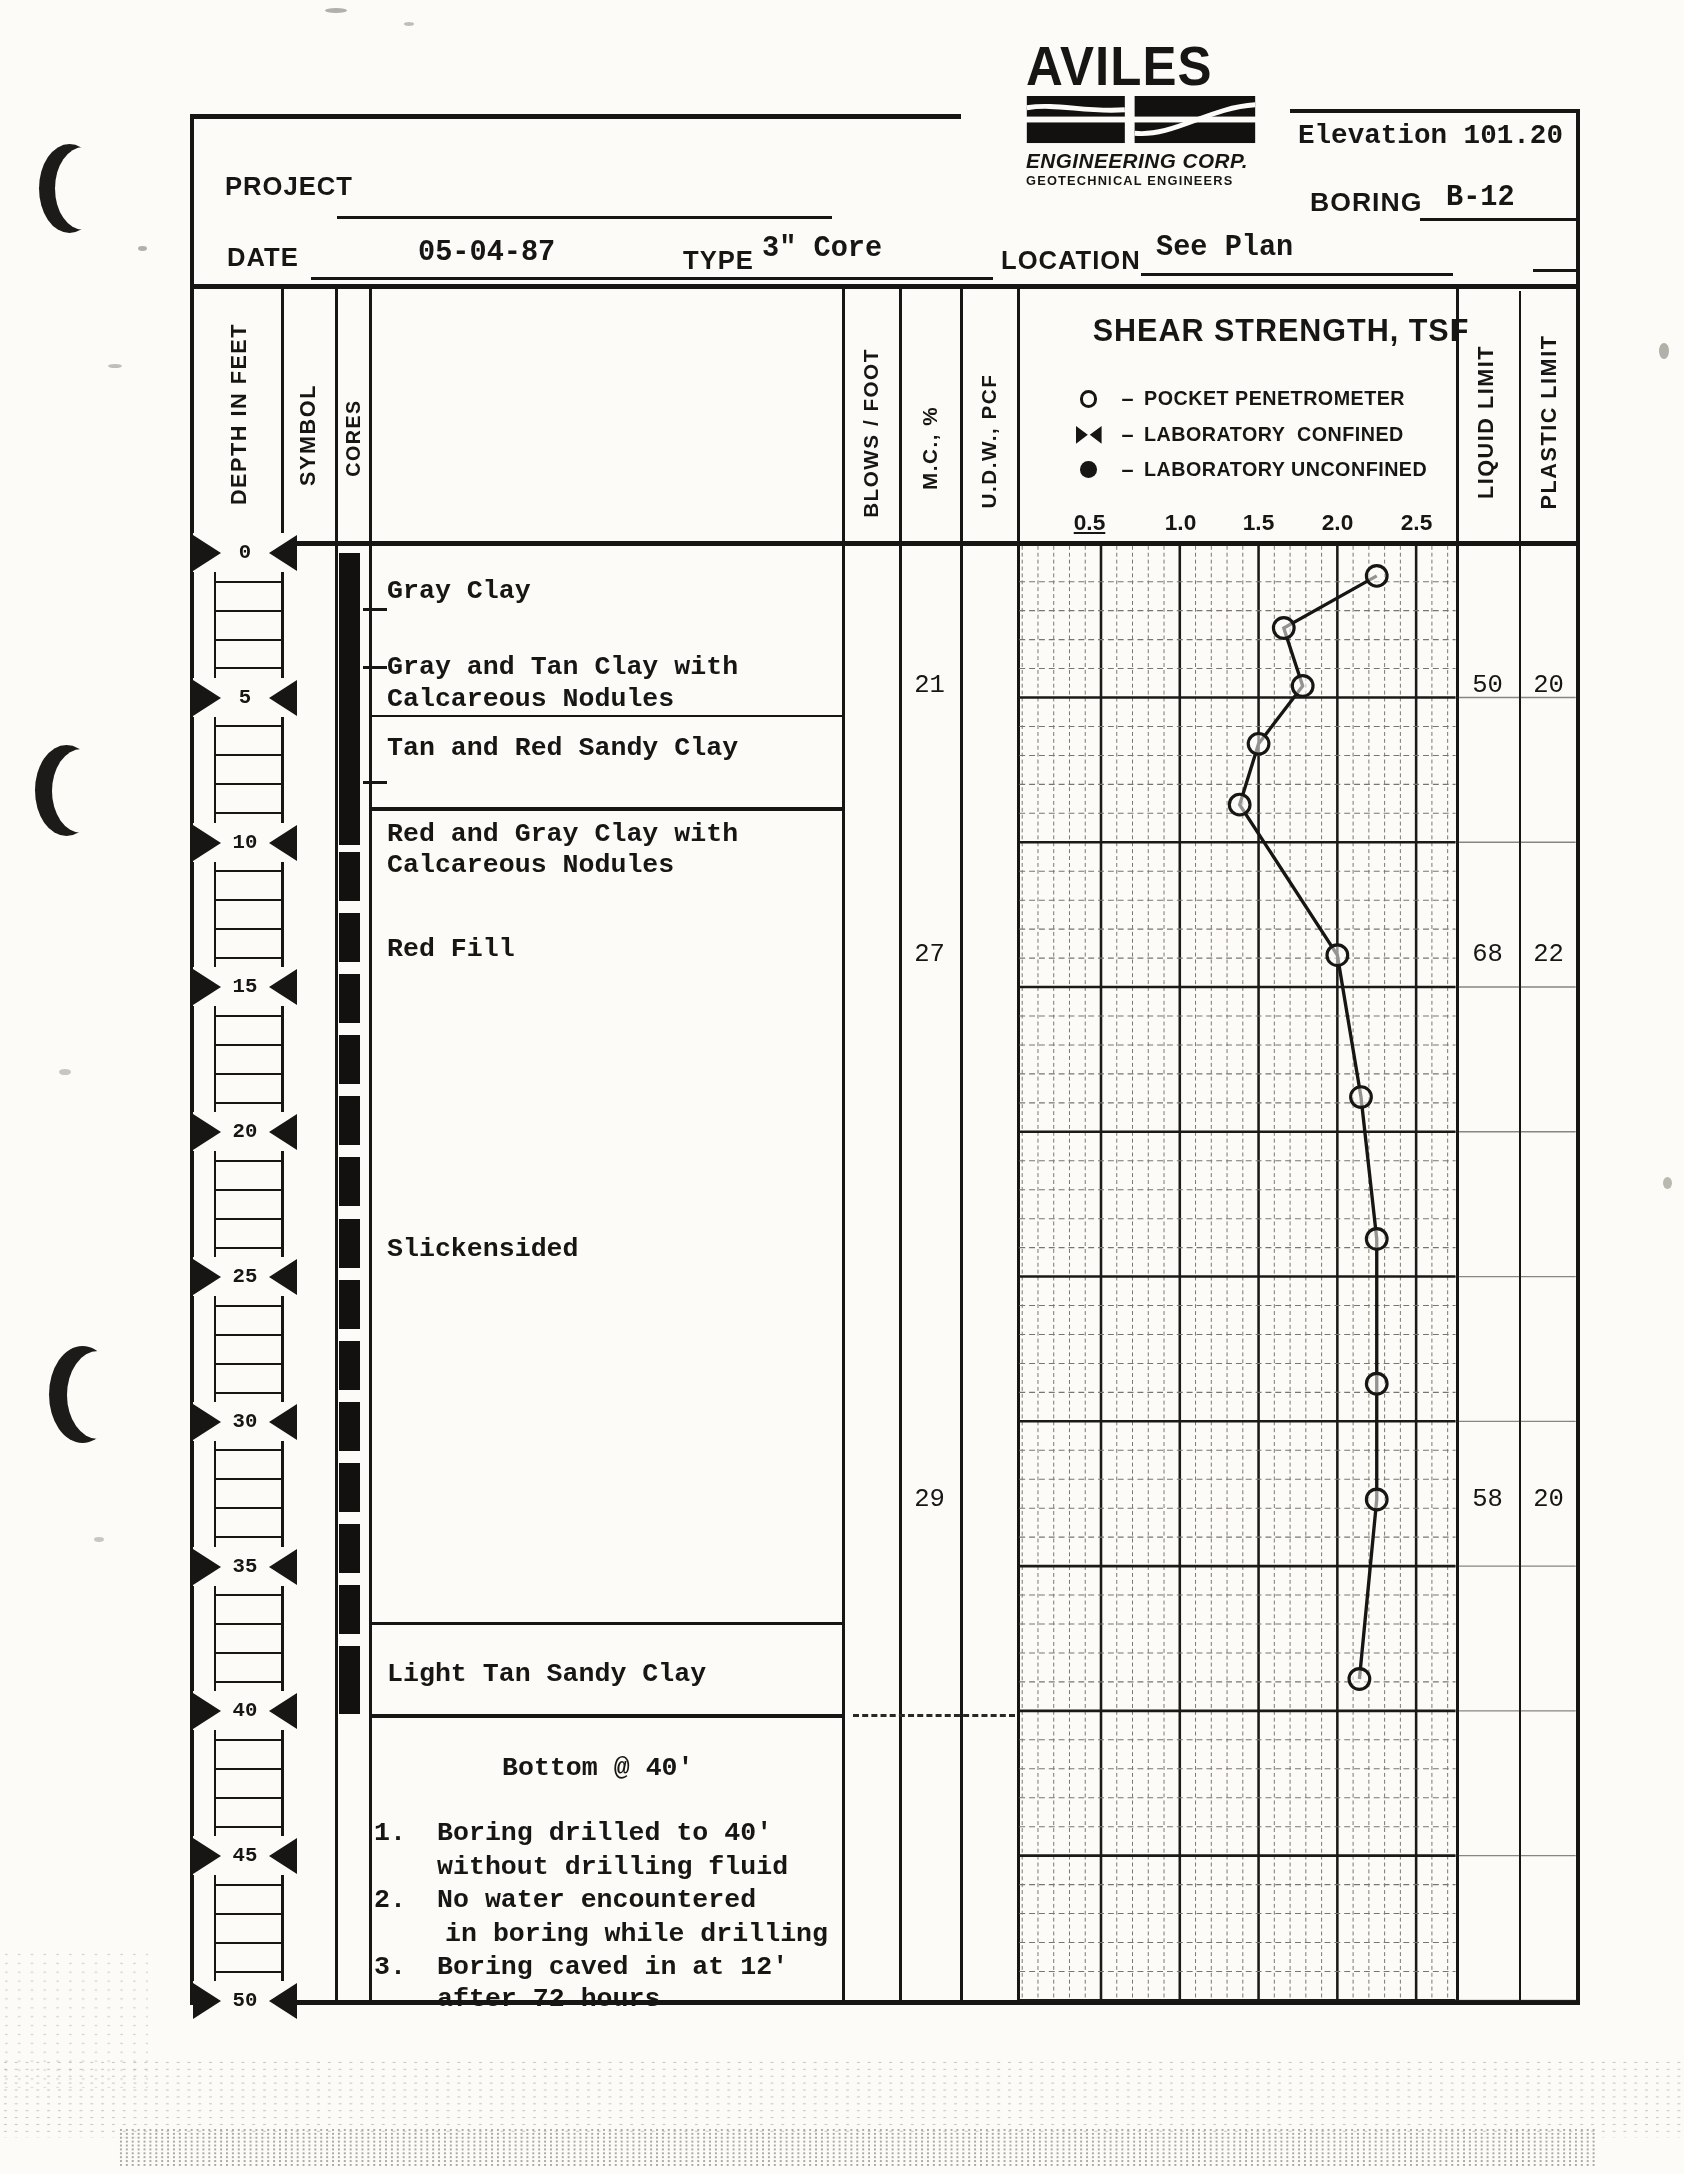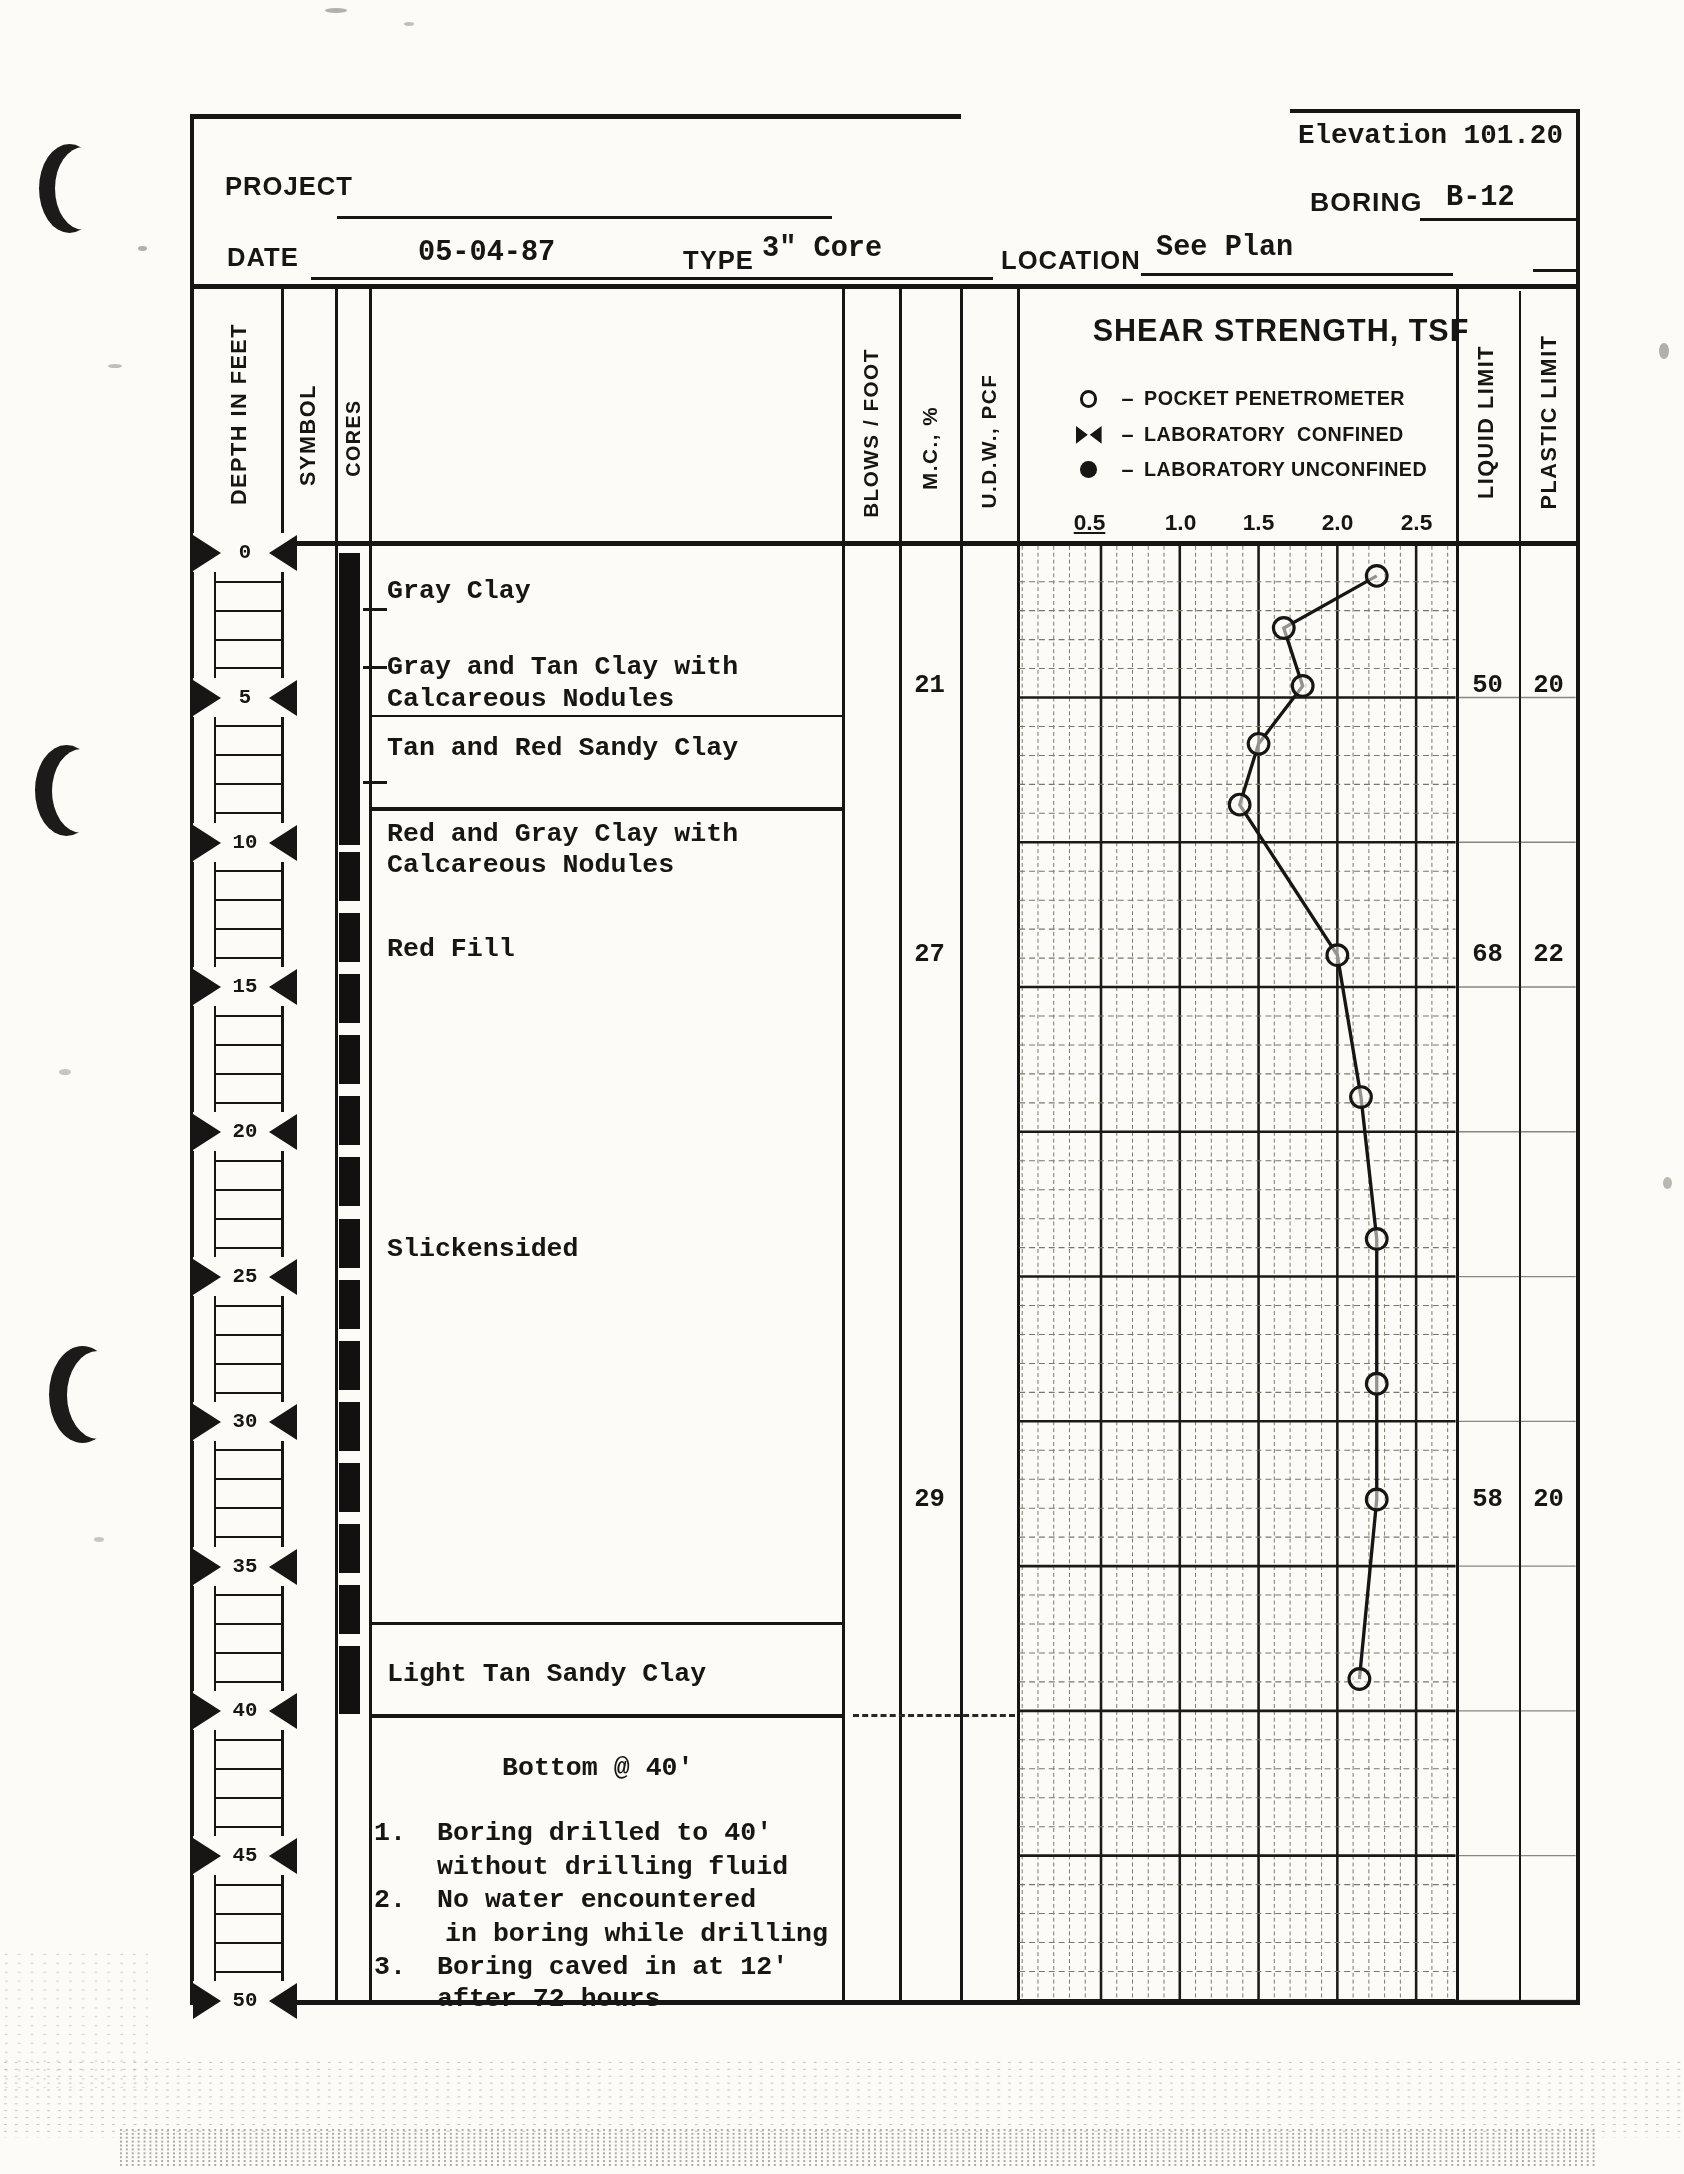--- a/index.html
+++ b/index.html
@@ -12,21 +12,21 @@
   .flabel{position:absolute;font-weight:bold;font-size:25.6px;letter-spacing:1px;white-space:nowrap}
   .fvalue{position:absolute;font-family:"Liberation Mono","DejaVu Sans Mono",monospace;
           font-size:28.6px;font-weight:bold;white-space:nowrap}
   .vlabel{position:absolute;font-weight:bold;font-size:21.7px;letter-spacing:1.5px;white-space:nowrap;
           transform:translate(-50%,-50%) rotate(-90deg)}
   .desc{position:absolute;font-family:"Liberation Mono","DejaVu Sans Mono",monospace;
         font-size:26.6px;font-weight:bold;white-space:nowrap}
   .note{position:absolute;font-family:"Liberation Mono","DejaVu Sans Mono",monospace;
         font-size:26.6px;font-weight:bold;white-space:nowrap}
   .num{position:absolute;font-family:"Liberation Mono","DejaVu Sans Mono",monospace;
-       font-size:25.6px;font-weight:bold;text-align:center}
+       font-size:25.6px;font-weight:normal;text-align:center}
   .marker{position:absolute;left:193px;width:104px;height:39px;background:#fcfbf7;
           display:flex;align-items:center;justify-content:space-between}
   .marker-num{font-family:"Liberation Mono","DejaVu Sans Mono",monospace;font-weight:bold;
               font-size:20.7px;flex:1;text-align:center}
   .arr-r{width:0;height:0;border-top:18.7px solid transparent;border-bottom:18.7px solid transparent;
          border-left:28.6px solid #171614}
   .arr-l{width:0;height:0;border-top:18.7px solid transparent;border-bottom:18.7px solid transparent;
          border-right:28.6px solid #171614}
   .core-seg{position:absolute;left:339px;width:20.7px;background:#121110}
   .legend-row{position:absolute;display:flex;align-items:center;height:25.6px}
@@ -54,20 +54,33 @@
 
 <div id="page">
 
   <div class="crescent-outer" style="left:39px;top:144px;width:61px;height:89px"></div>
   <div class="crescent-inner" style="left:55px;top:147px;width:57px;height:83px"></div>
   <div class="crescent-outer" style="left:35px;top:745px;width:63px;height:91px"></div>
   <div class="crescent-inner" style="left:52px;top:749px;width:59px;height:84px"></div>
   <div class="crescent-outer" style="left:49px;top:1346px;width:67px;height:97px"></div>
   <div class="crescent-inner" style="left:67px;top:1351px;width:62px;height:88px"></div>
 
+  <div style="position:absolute;left:1026px;top:37px;width:231px">
+    <div class="logo-name">AVILES</div>
+    <svg width="230" height="49" viewBox="0 0 233 50">
+      <rect x="0" y="0" width="100" height="21" fill="#121110"></rect>
+      <rect x="110" y="0" width="123" height="21" fill="#121110"></rect>
+      <rect x="0" y="27" width="100" height="21" fill="#121110"></rect>
+      <rect x="110" y="27" width="123" height="21" fill="#121110"></rect>
+      <path d="M0,12 C30,7 60,17 100,14" stroke="#fcfbf7" stroke-width="5" fill="none"></path>
+      <path d="M110,38 C150,42 185,12 233,9" stroke="#fcfbf7" stroke-width="5" fill="none"></path>
+    </svg>
+    <div class="logo-sub1">ENGINEERING CORP.</div>
+    <div class="logo-sub2">GEOTECHNICAL ENGINEERS</div>
+  </div>
 
   <div class="hline" style="left:190px;top:114px;width:771px;height:4.9px"></div>
   <div class="hline" style="left:1290px;top:109px;width:290px;height:3.9px"></div>
   <div class="vline" style="left:190px;top:114px;width:3.9px;height:1890px"></div>
   <div class="vline" style="left:1576px;top:109px;width:3.9px;height:1895px"></div>
   <div class="hline" style="left:190px;top:2000px;width:1390px;height:4.9px"></div>
 
   <div class="flabel" style="left:225px;top:172px">PROJECT</div>
   <div class="hline" style="left:337px;top:216px;width:495px;height:3px"></div>
 

